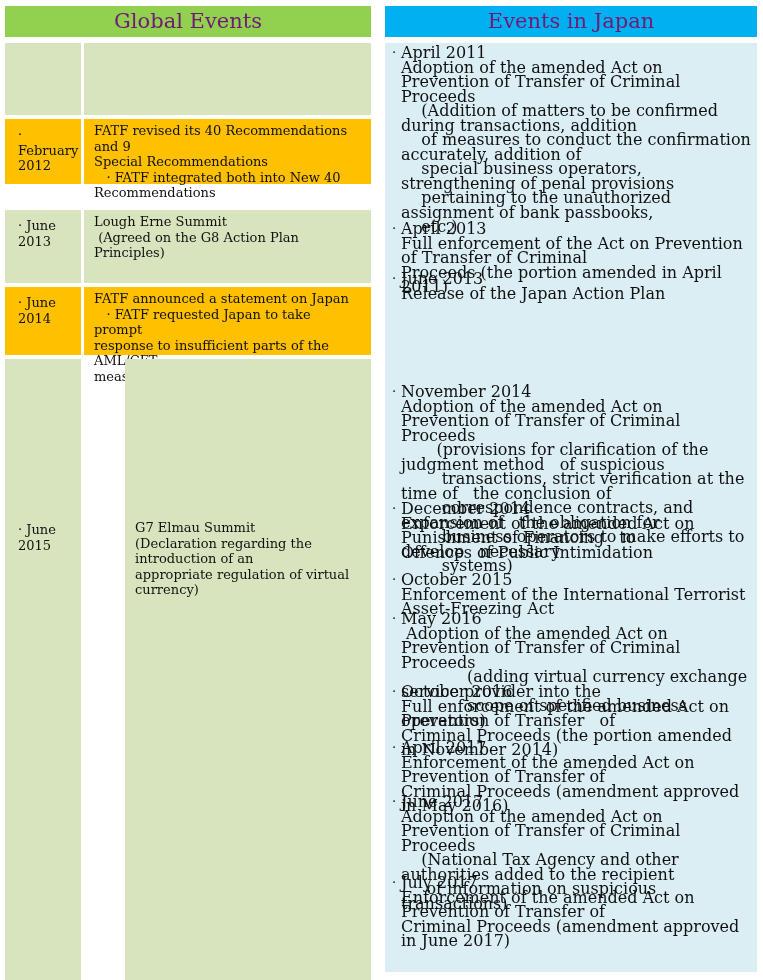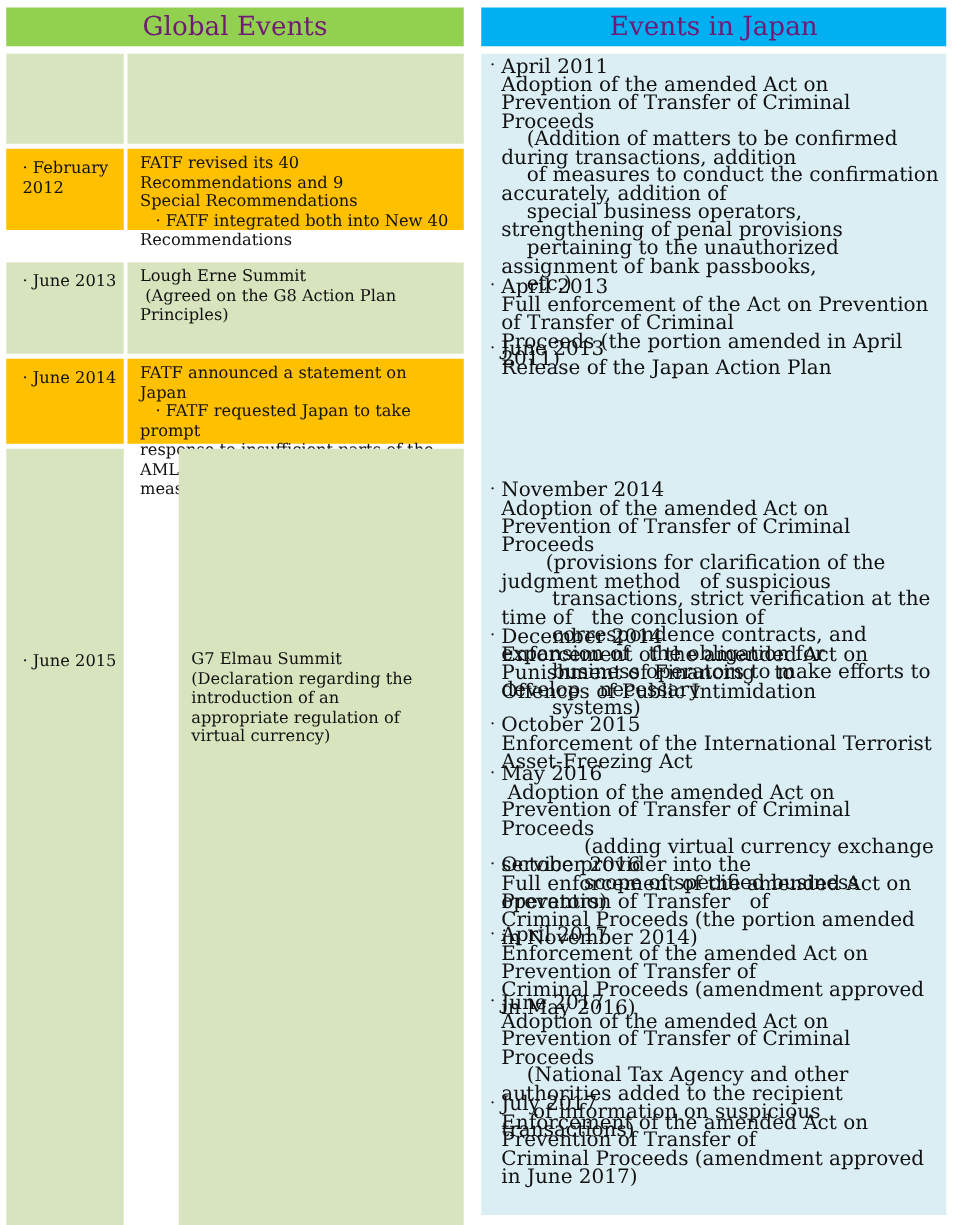--- a/index.html
+++ b/index.html
@@ -9,21 +9,21 @@
     overflow:hidden;
   }
   
   .col-left{position:absolute;left:5px;top:6px;width:366px;}
   .hdr{height:31px;line-height:31px;text-align:center;color:#701a75;font-size:21px;}
   .hdr-green{background:#92D050;}
   .hdr-cyan{background:#00B0F0;}
   .rows{margin-top:6px;}
   .trow{display:flex;gap:3px;margin-bottom:4px;}
   .cell{box-sizing:border-box;font-size:13px;line-height:15.5px;white-space:pre-line;}
-  .cdate{width:94px;padding:8px 2px 0 13px;flex:none;}
+  .cdate{width:76px;padding:8px 2px 0 13px;flex:none;}
   .cdesc{flex:1;padding:4px 8px 0 10px;}
   .bg-green{background:#D7E4BD;}
   .bg-orange{background:#FFC000;}
   .trow.r1{height:72px;}
   .trow.r2{height:65px;}
   .trow.r3{height:73px;margin-top:26px;}
   .trow.r4{height:68px;}
   .trow.r5{height:638px;gap:44px;}
   .trow.r5 .cdate{padding-top:163px;}
   .trow.r5 .cdesc{padding-top:161px;}

